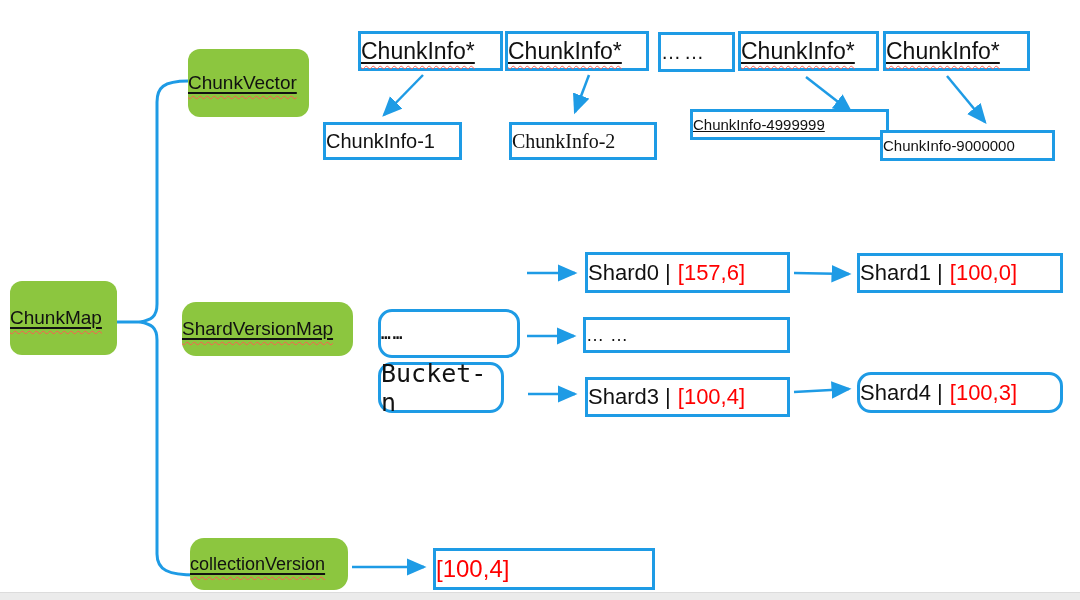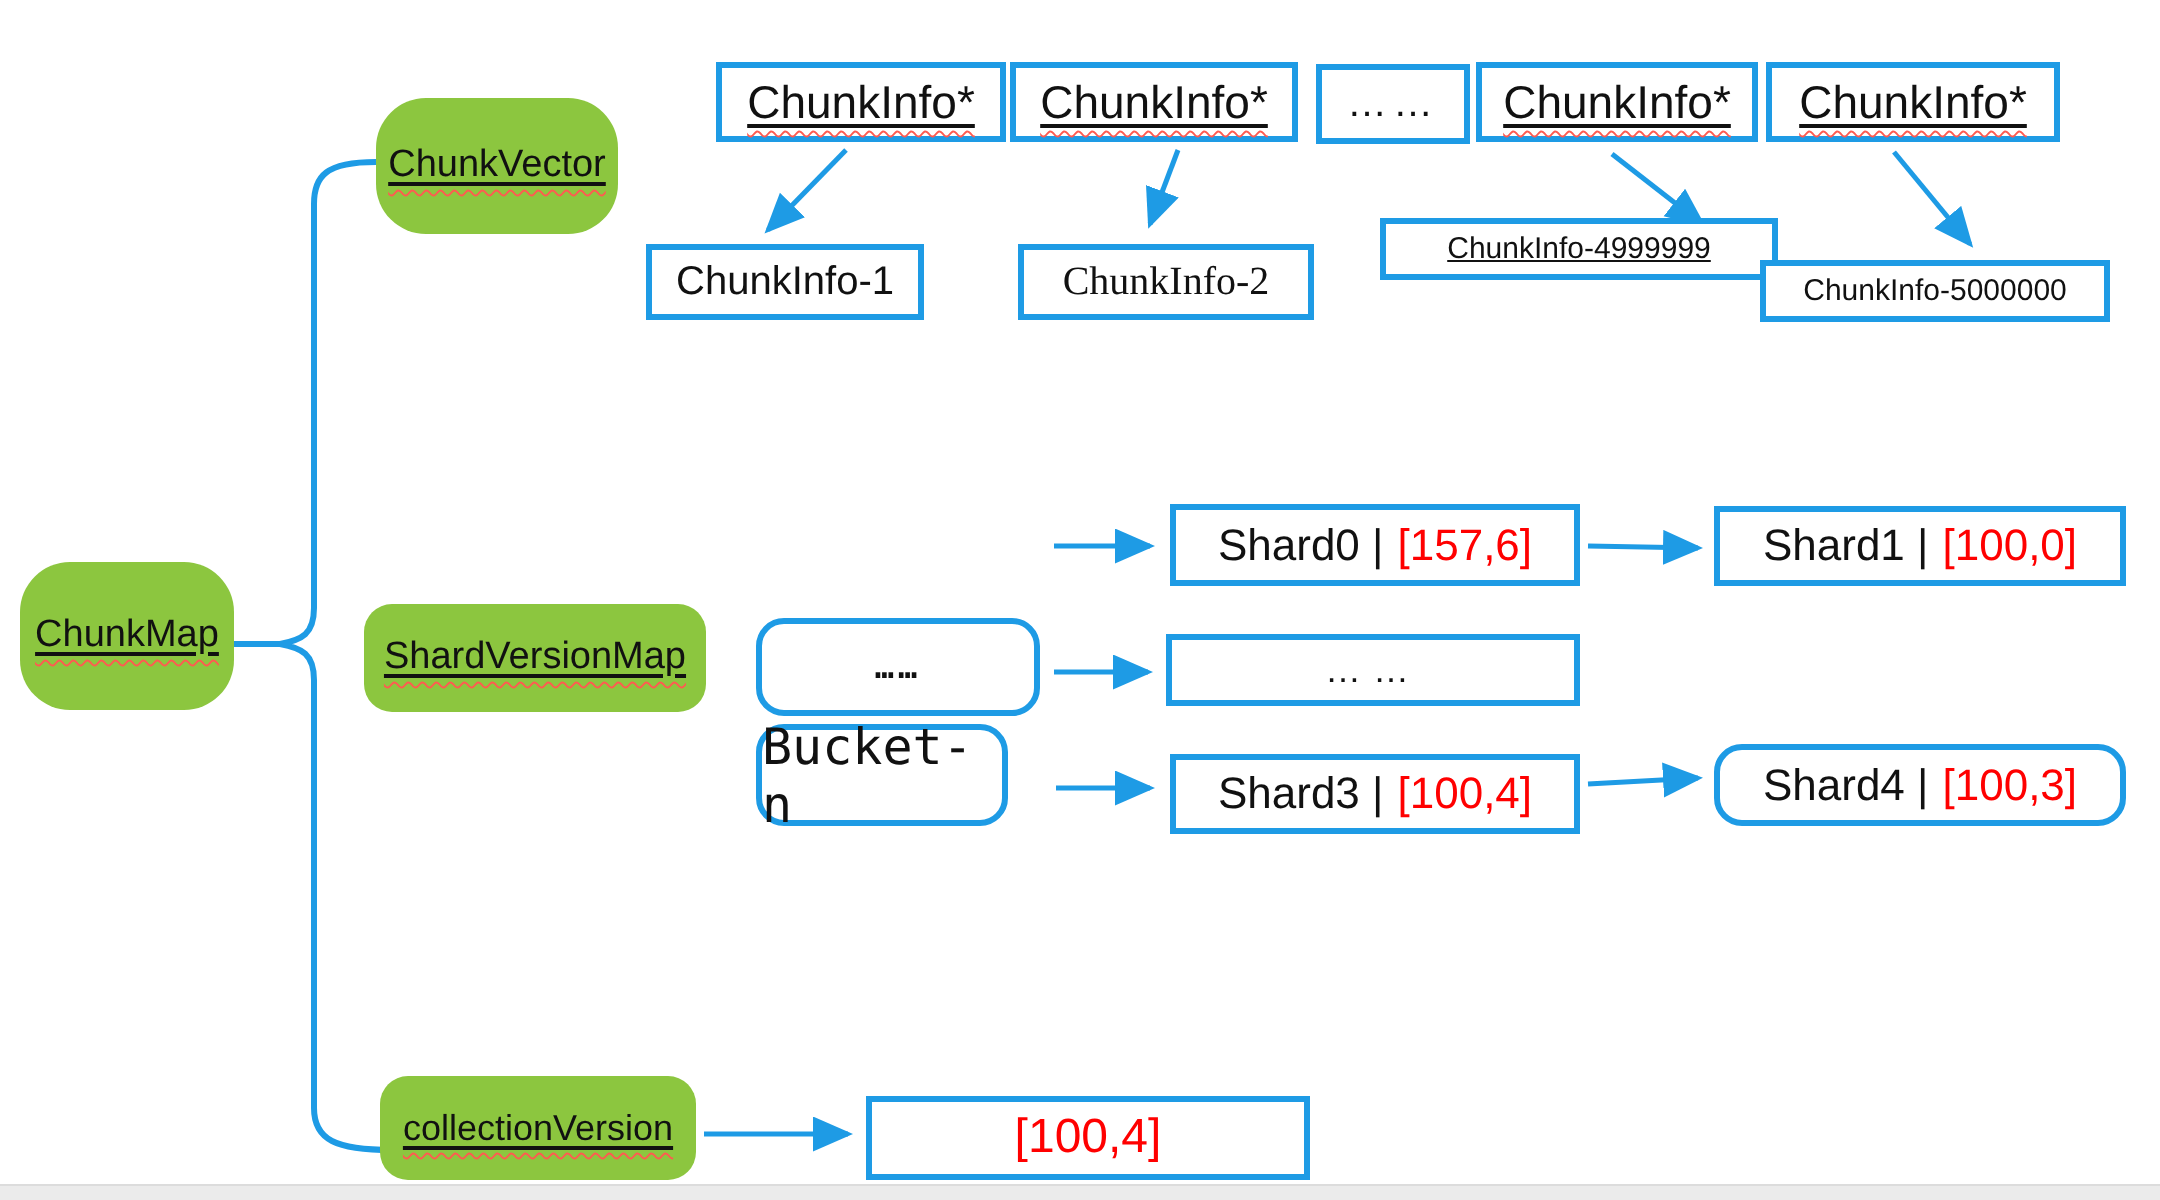--- a/index.html
+++ b/index.html
@@ -12,25 +12,25 @@
   html,body{width:1080px;height:600px;overflow:hidden;}
   body{
     font-family:"Liberation Sans","DejaVu Sans",sans-serif;
     background:#ffffff;
     position:relative;
     color:#111;
   }
   #stage{position:absolute;left:0;top:0;width:1080px;height:600px;}
   #connectors{position:absolute;left:0;top:0;width:1080px;height:600px;pointer-events:none;}
 
-  .box{position:absolute;display:flex;align-items:center;justify-content:center;background:#fff;}
+  .box{position:absolute;display:flex;align-items:center;justify-content:flex-start;background:#fff;}
   .blue-box{border:3px solid var(--accent-blue);}
   .green-node{
     background:var(--node-green);
-    border-radius:25px;
+    border-radius:12px;
     font-size:19px;
   }
   .ptr{height:40px;font-size:23px;}
   .chunk-node{font-size:20px;}
   .chunk-node.small{font-size:15px;}
   .bucket{
     border:3px solid var(--accent-blue);
     border-radius:14px;
     font-family:"DejaVu Sans Mono","Liberation Mono",monospace;
     font-size:25px;
@@ -121,21 +121,21 @@
   <div class="box blue-box chunk-node" style="left:323px;top:122px;width:139px;height:38px;">
     <span>ChunkInfo-1</span>
   </div>
   <div class="box blue-box chunk-node" style="left:509px;top:122px;width:148px;height:38px;font-family:Liberation Serif, serif;">
     <span>ChunkInfo-2</span>
   </div>
   <div class="box blue-box chunk-node small" style="left:690px;top:109px;width:199px;height:31px;text-decoration:underline;">
     <span>ChunkInfo-4999999</span>
   </div>
   <div class="box blue-box chunk-node small" style="left:880px;top:130px;width:175px;height:31px;">
-    <span>ChunkInfo-5000000</span>
+    <span>ChunkInfo-9000000</span>
   </div>
 
   <div class="box bucket dots" style="left:378px;top:309px;width:142px;height:49px;">
     <span>……</span>
   </div>
   <div class="box bucket" style="left:378px;top:362px;width:126px;height:51px;">
     <span>Bucket-n</span>
   </div>
 
   <div class="box blue-box shard-box" style="left:585px;top:252px;width:205px;height:41px;">

